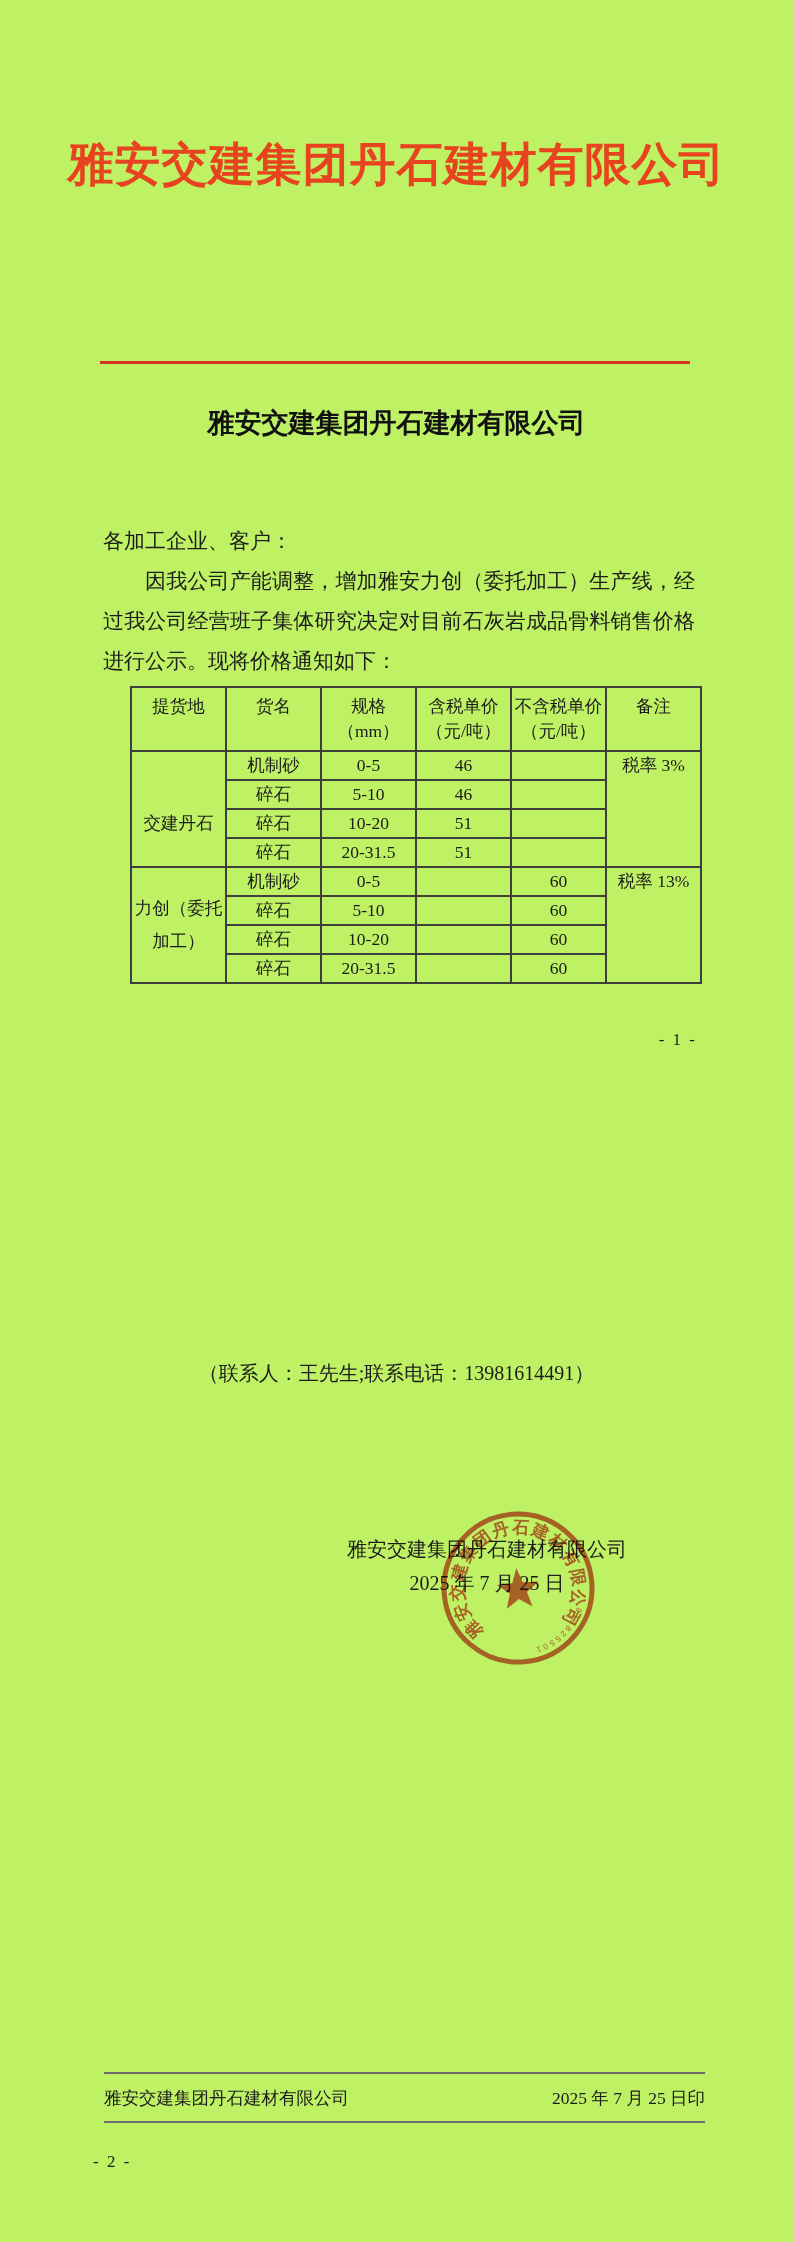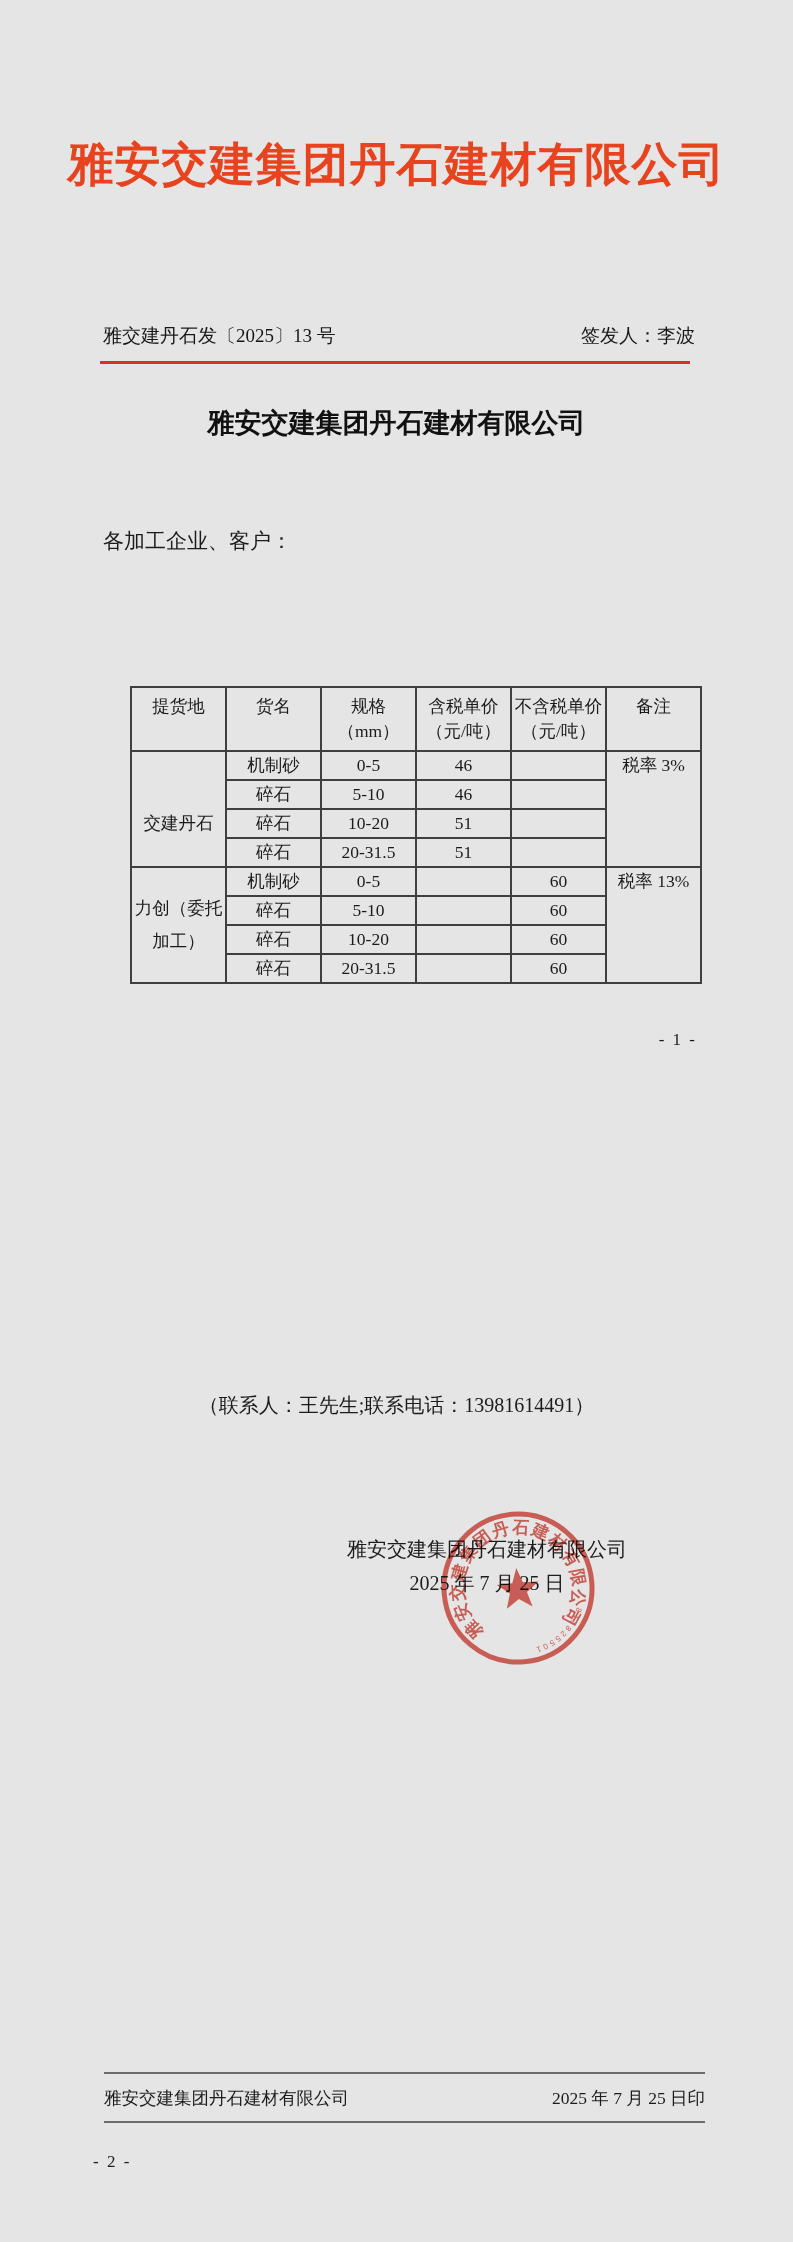--- a/index.html
+++ b/index.html
@@ -1,18 +1,18 @@
 <!DOCTYPE html>
 <html><head>
 <meta charset="utf-8">
 <style>
   html,body { margin:0; padding:0; background:#ffffff; }
   .page {
     position:relative; width:793px; height:2242px; margin:0 auto;
-    background:#e5e5e5; overflow:hidden;
+    background:#bef264; overflow:hidden;
     font-family:"Liberation Serif","DejaVu Serif",serif;
     color:#1c1c1c;
   }
 
   
   .letterhead {
     position:absolute; top:124px; left:0; width:100%;
     text-align:center;
     font-family:"Liberation Sans","DejaVu Sans",sans-serif;
     font-weight:bold; font-size:46px; line-height:80px;
@@ -74,21 +74,21 @@
     font-size:17px; letter-spacing:2px;
   }
 
   .note-para {
     position:absolute; top:1264px; left:103px; width:592px;
     font-size:21px; line-height:45px;
     text-align:justify; text-indent:2em;
   }
 
   .contact-line {
-    position:absolute; top:1392px; left:0; width:100%;
+    position:absolute; top:1360px; left:0; width:100%;
     text-align:center; font-size:20px;
   }
 
   .signature-block {
     position:absolute; top:1536px; left:297px; width:380px;
     text-align:center; font-size:20px; line-height:26px;
   }
   .signature-block .sig-date { margin-top:8px; }
 
   
@@ -112,33 +112,30 @@
     font-size:17px; letter-spacing:2px;
   }
 </style>
 </head>
 <body>
 
 <div class="page">
 
   <div class="letterhead">雅安交建集团丹石建材有限公司</div>
 
-  <div class="doc-line">
-    <span>雅交建丹石发〔2025〕13 号</span>
-    <span>签发人：李波</span>
-  </div>
 
   <div class="red-rule"></div>
 
   <div class="notice-title">
     <div>雅安交建集团丹石建材有限公司</div>
   </div>
 
   <div class="salutation">各加工企业、客户：</div>
 
+  <div class="body-para">因我公司产能调整，增加雅安力创（委托加工）生产线，经过我公司经营班子集体研究决定对目前石灰岩成品骨料销售价格进行公示。现将价格通知如下：</div>
 
   <table class="price-table">
     <colgroup>
       <col style="width:95px">
         <col style="width:95px">
         <col style="width:95px">
       <col style="width:95px">
         <col style="width:95px">
         <col style="width:95px">
     </colgroup>

